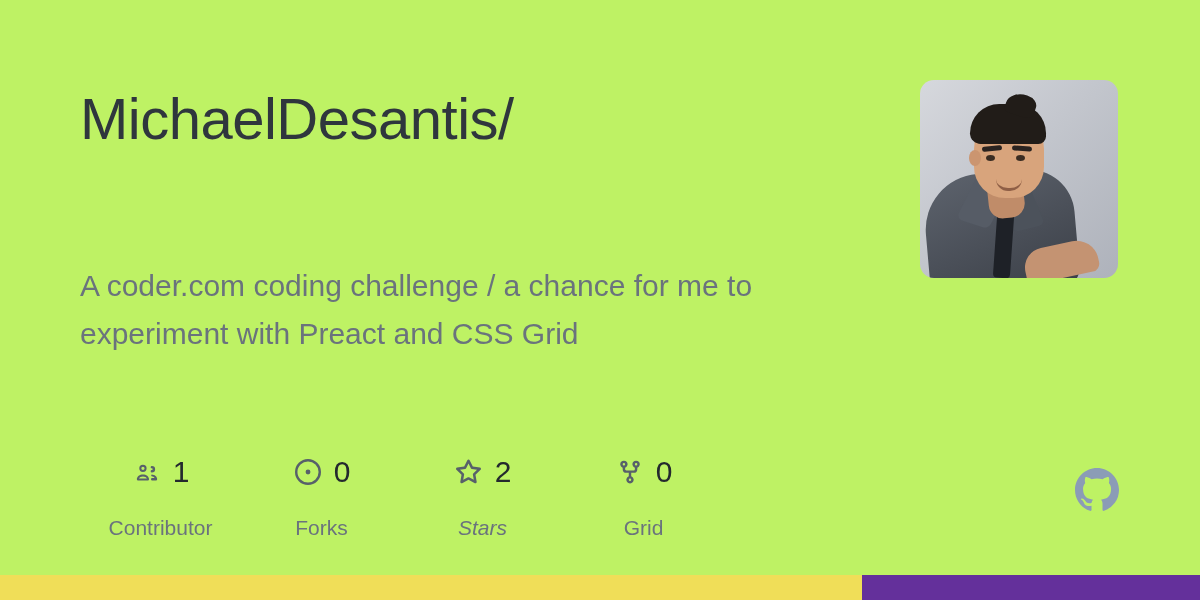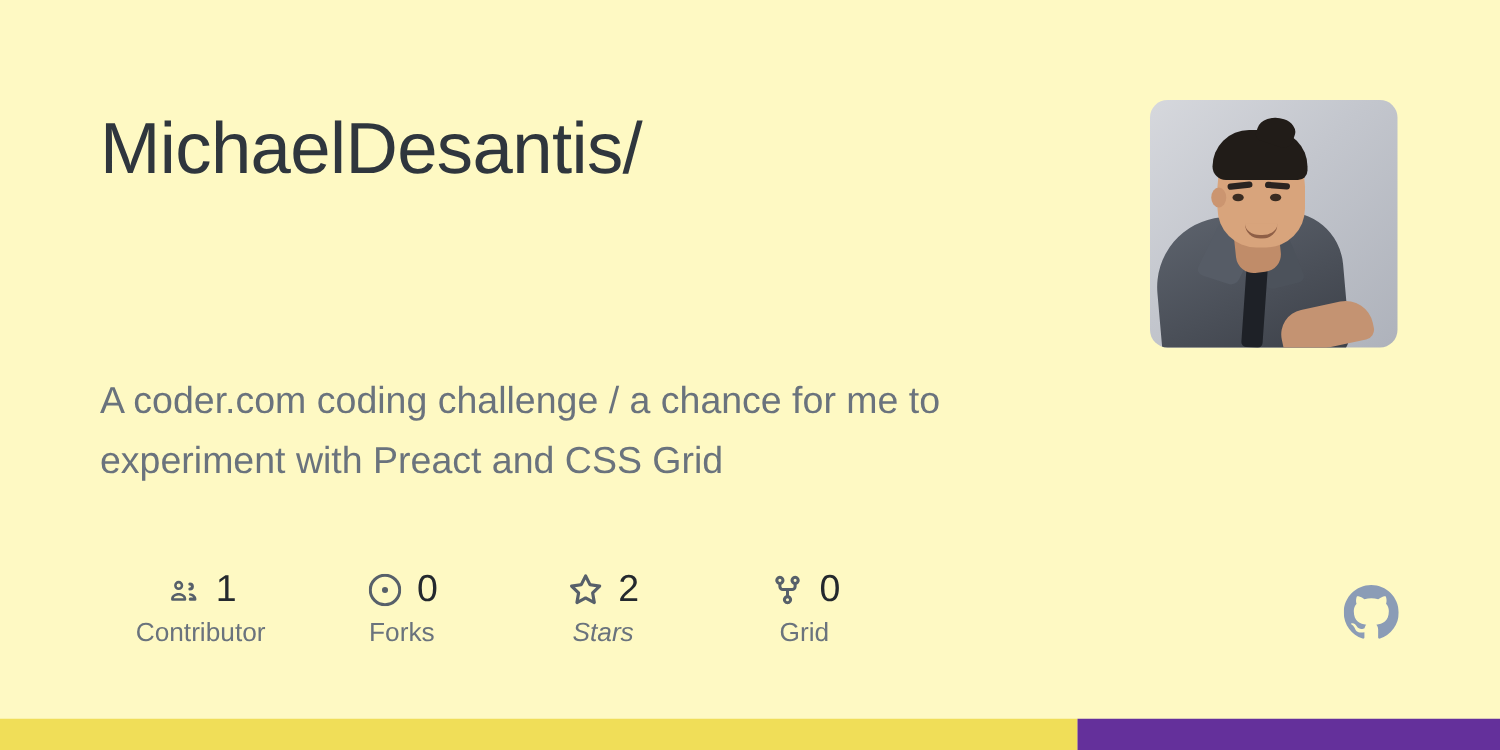--- a/index.html
+++ b/index.html
@@ -10,21 +10,21 @@
     width: 1200px;
     height: 600px;
     background: #ffffff;
     font-family: "Liberation Sans", sans-serif;
     overflow: hidden;
     position: relative;
   }
   .card {
     position: absolute;
     inset: 0;
-    background: #fef9c3;
+    background: #bef264;
   }
 
   
   .heading {
     position: absolute;
     left: 80px;
     top: 84px;
     width: 790px;
   }
   .repo-title {
@@ -229,21 +229,21 @@
     color: #57606a;
   }
   .stat-icon svg { display: block; }
   .stat-value {
     font-size: 30px;
     line-height: 30px;
     color: #24292e;
     font-weight: 400;
   }
   .stat-label {
-    margin-top: 3px;
+    margin-top: 24px;
     font-size: 21px;
     line-height: 24px;
     color: #6a737d;
     font-weight: 400;
   }
 
   
   .gh-mark {
     position: absolute;
     left: 1075px;
@@ -270,21 +270,21 @@
 <body style="background: rgb(255, 255, 255);">
 
 <div class="card">
 
   <div class="heading">
     <h1 class="repo-title" style="color: rgb(47, 54, 61);">
       <span class="repo-owner">MichaelDesantis/</span>
     </h1>
   </div>
 
-  <p class="repo-description" style="color: rgb(106, 115, 125); margin-top: 35px;">A coder.com coding challenge / a chance for me to experiment with Preact and CSS Grid</p>
+  <p class="repo-description" style="color: rgb(106, 115, 125);">A coder.com coding challenge / a chance for me to experiment with Preact and CSS Grid</p>
 
   <div class="avatar">
     <div class="avatar-photo">
       <div class="av-body"></div>
       <div class="av-arm"></div>
       <div class="av-collar-l"></div>
       <div class="av-collar-r"></div>
       <div class="av-tie"></div>
       <div class="av-neck"></div>
       <div class="av-head"></div>

